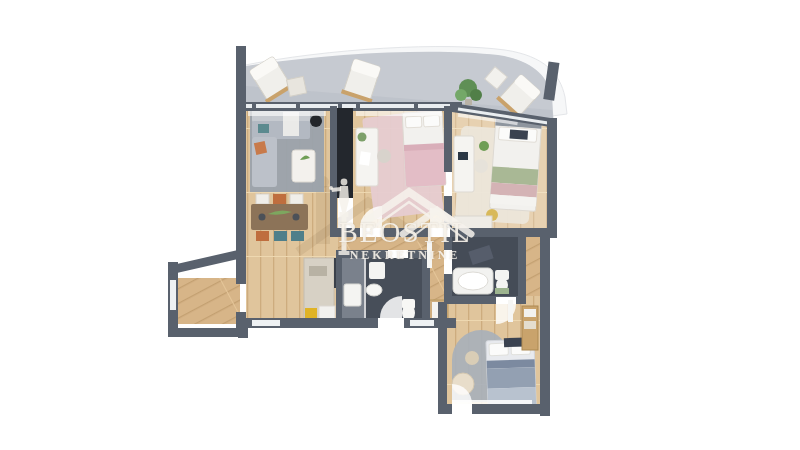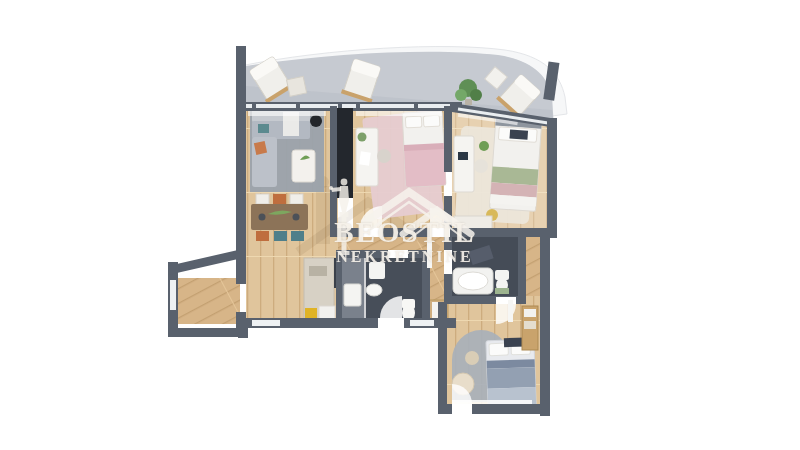--- a/index.html
+++ b/index.html
@@ -3,25 +3,25 @@
 <meta charset="utf-8">
 <style>
   html,body{margin:0;padding:0;background:#ffffff;width:800px;height:450px;overflow:hidden;
             font-family:"Liberation Serif", serif;}
   .stage{position:relative;width:800px;height:450px;background:#ffffff;}
   .plan-svg{position:absolute;left:0;top:0;}
   .watermark{position:absolute;left:285px;top:166px;width:240px;height:110px;
              pointer-events:none;text-align:center;}
   .wm-logo{position:absolute;left:18px;top:8px;}
   .wm-title{position:absolute;left:0;top:50px;width:240px;
-            font-size:29px;font-weight:bold;letter-spacing:2px;
+            font-size:29px;font-weight:normal;letter-spacing:2px;
             color:rgba(247,243,236,0.92);
             text-shadow:0 0 2px rgba(140,125,105,0.30);}
   .wm-sub{position:absolute;left:0;top:82px;width:240px;
-          font-size:16px;font-weight:bold;letter-spacing:3px;
+          font-size:12px;font-weight:bold;letter-spacing:3px;
           color:rgba(247,243,236,0.90);
           text-shadow:0 0 2px rgba(140,125,105,0.30);}
 </style>
 </head>
 <body>
 
 <div class="stage">
 
 <svg class="plan-svg" width="800" height="450" viewBox="0 0 800 450">
   <defs>

